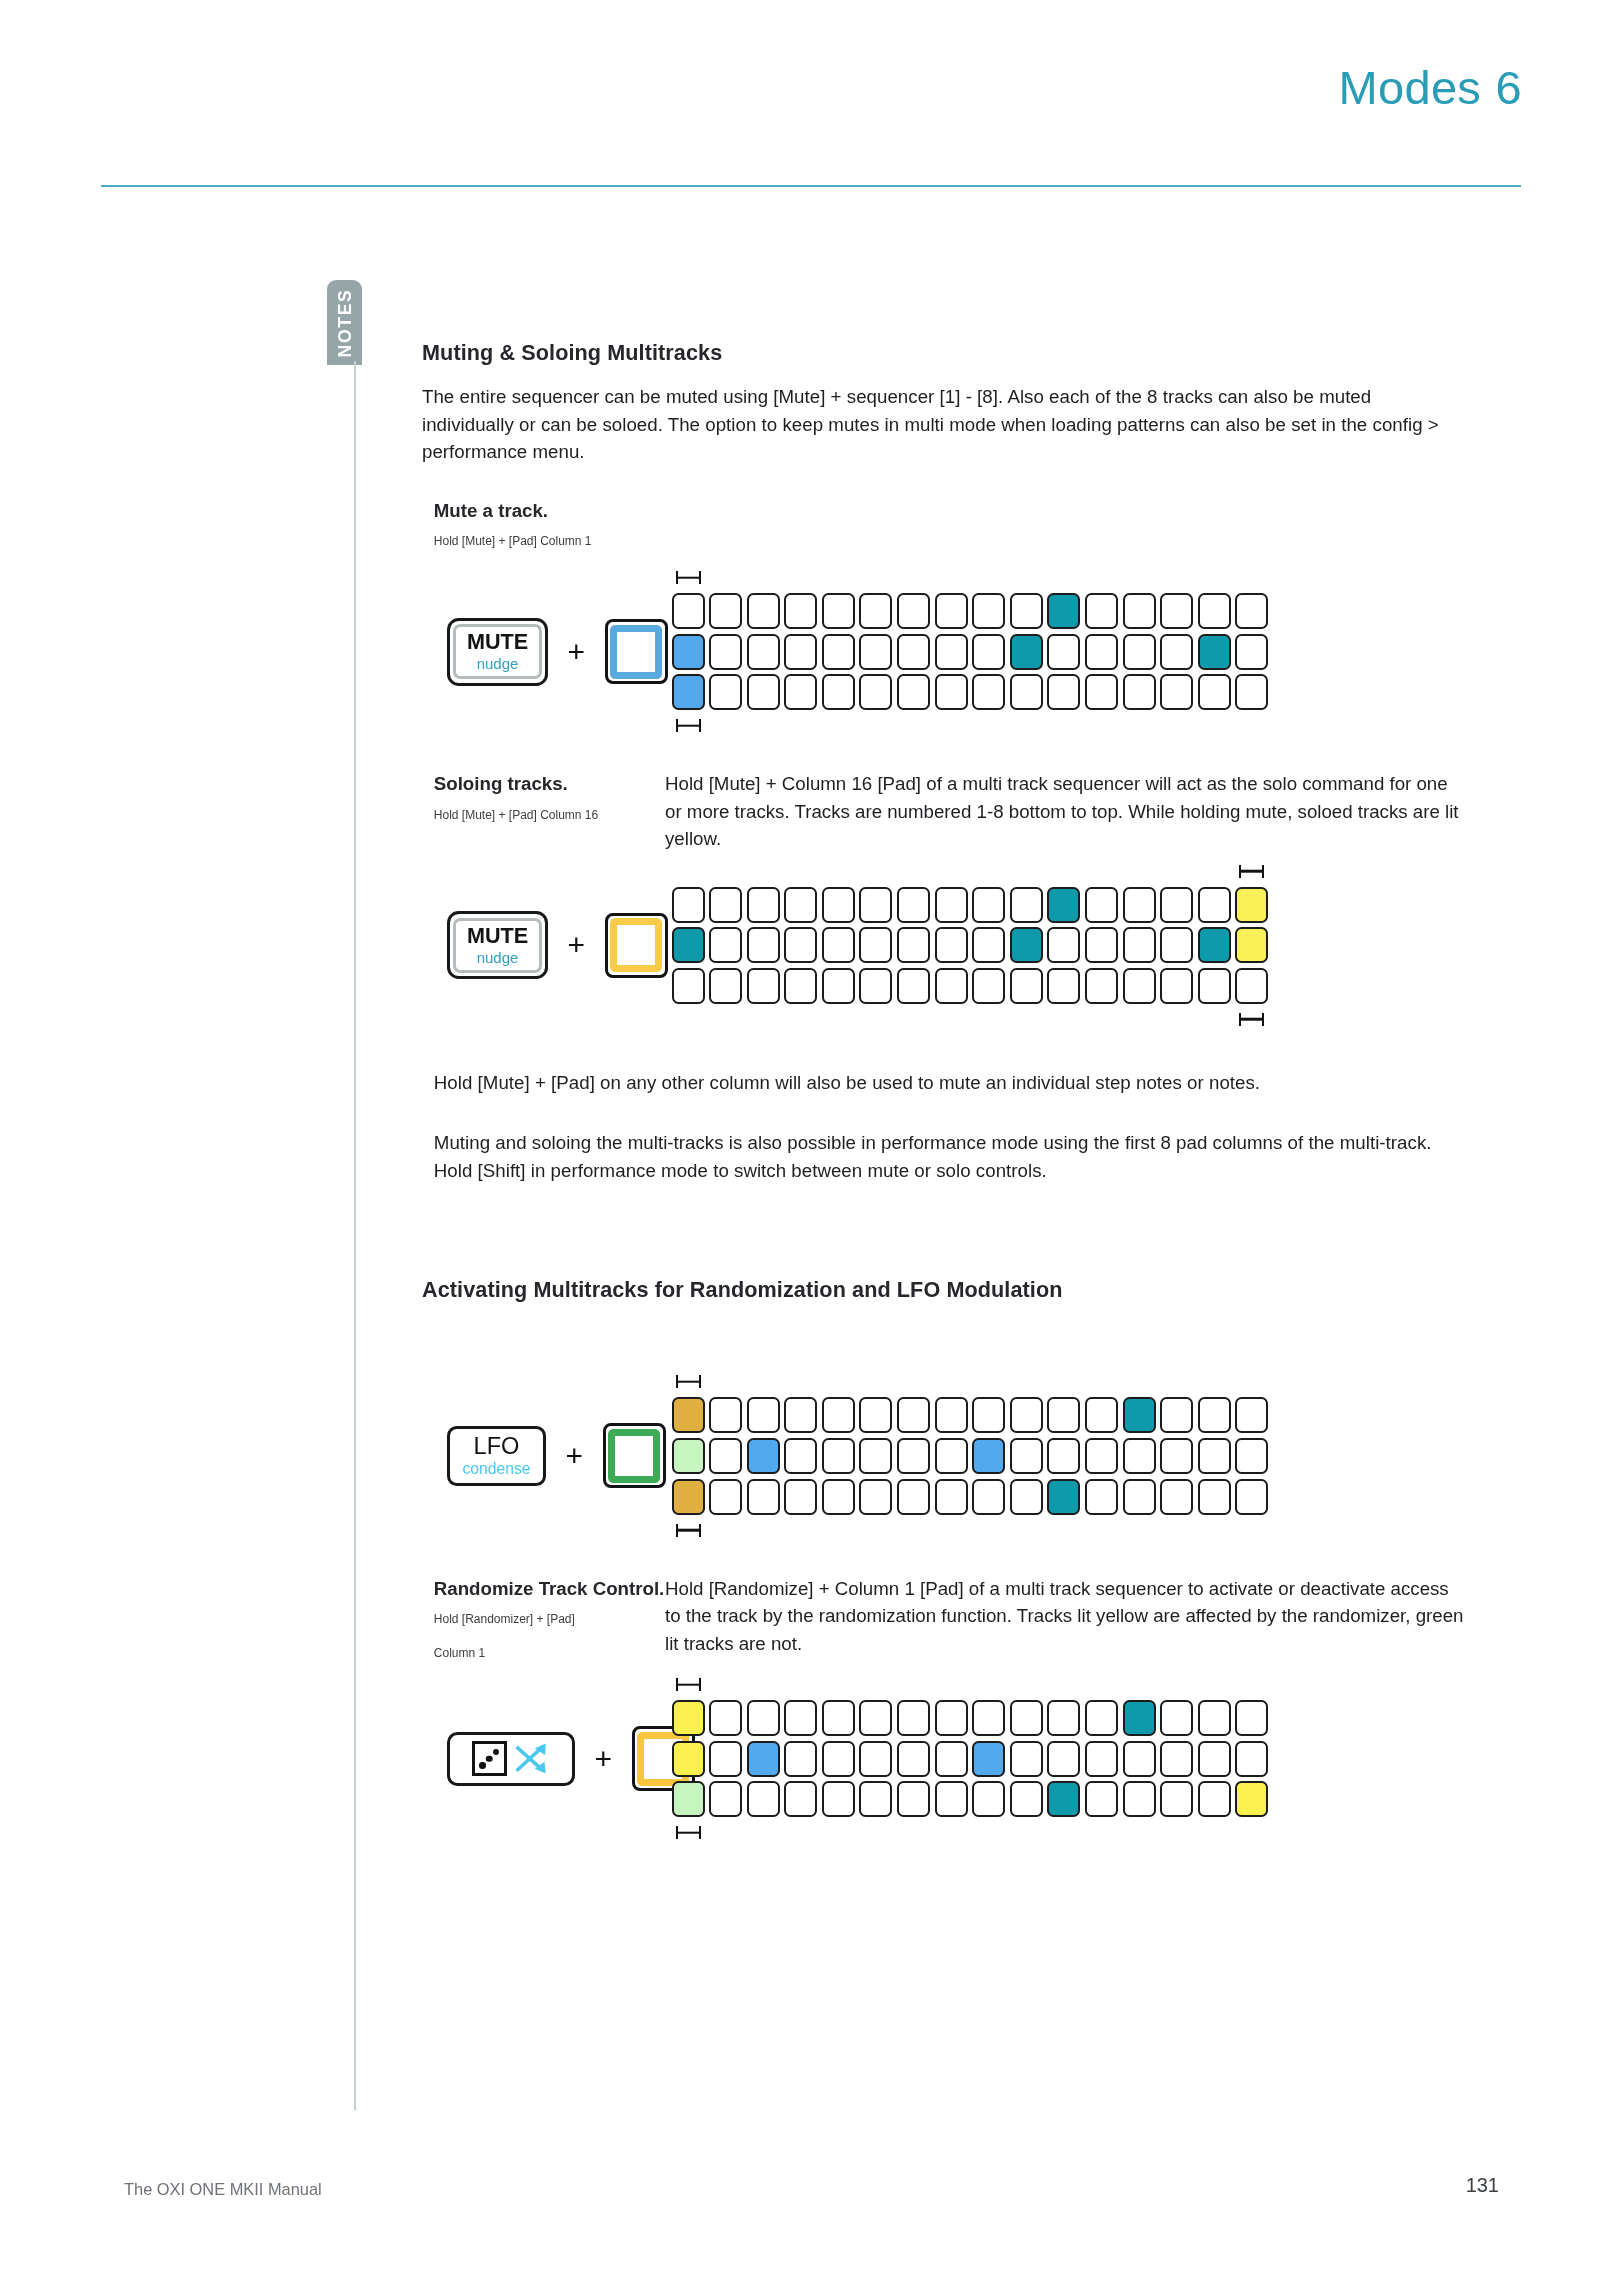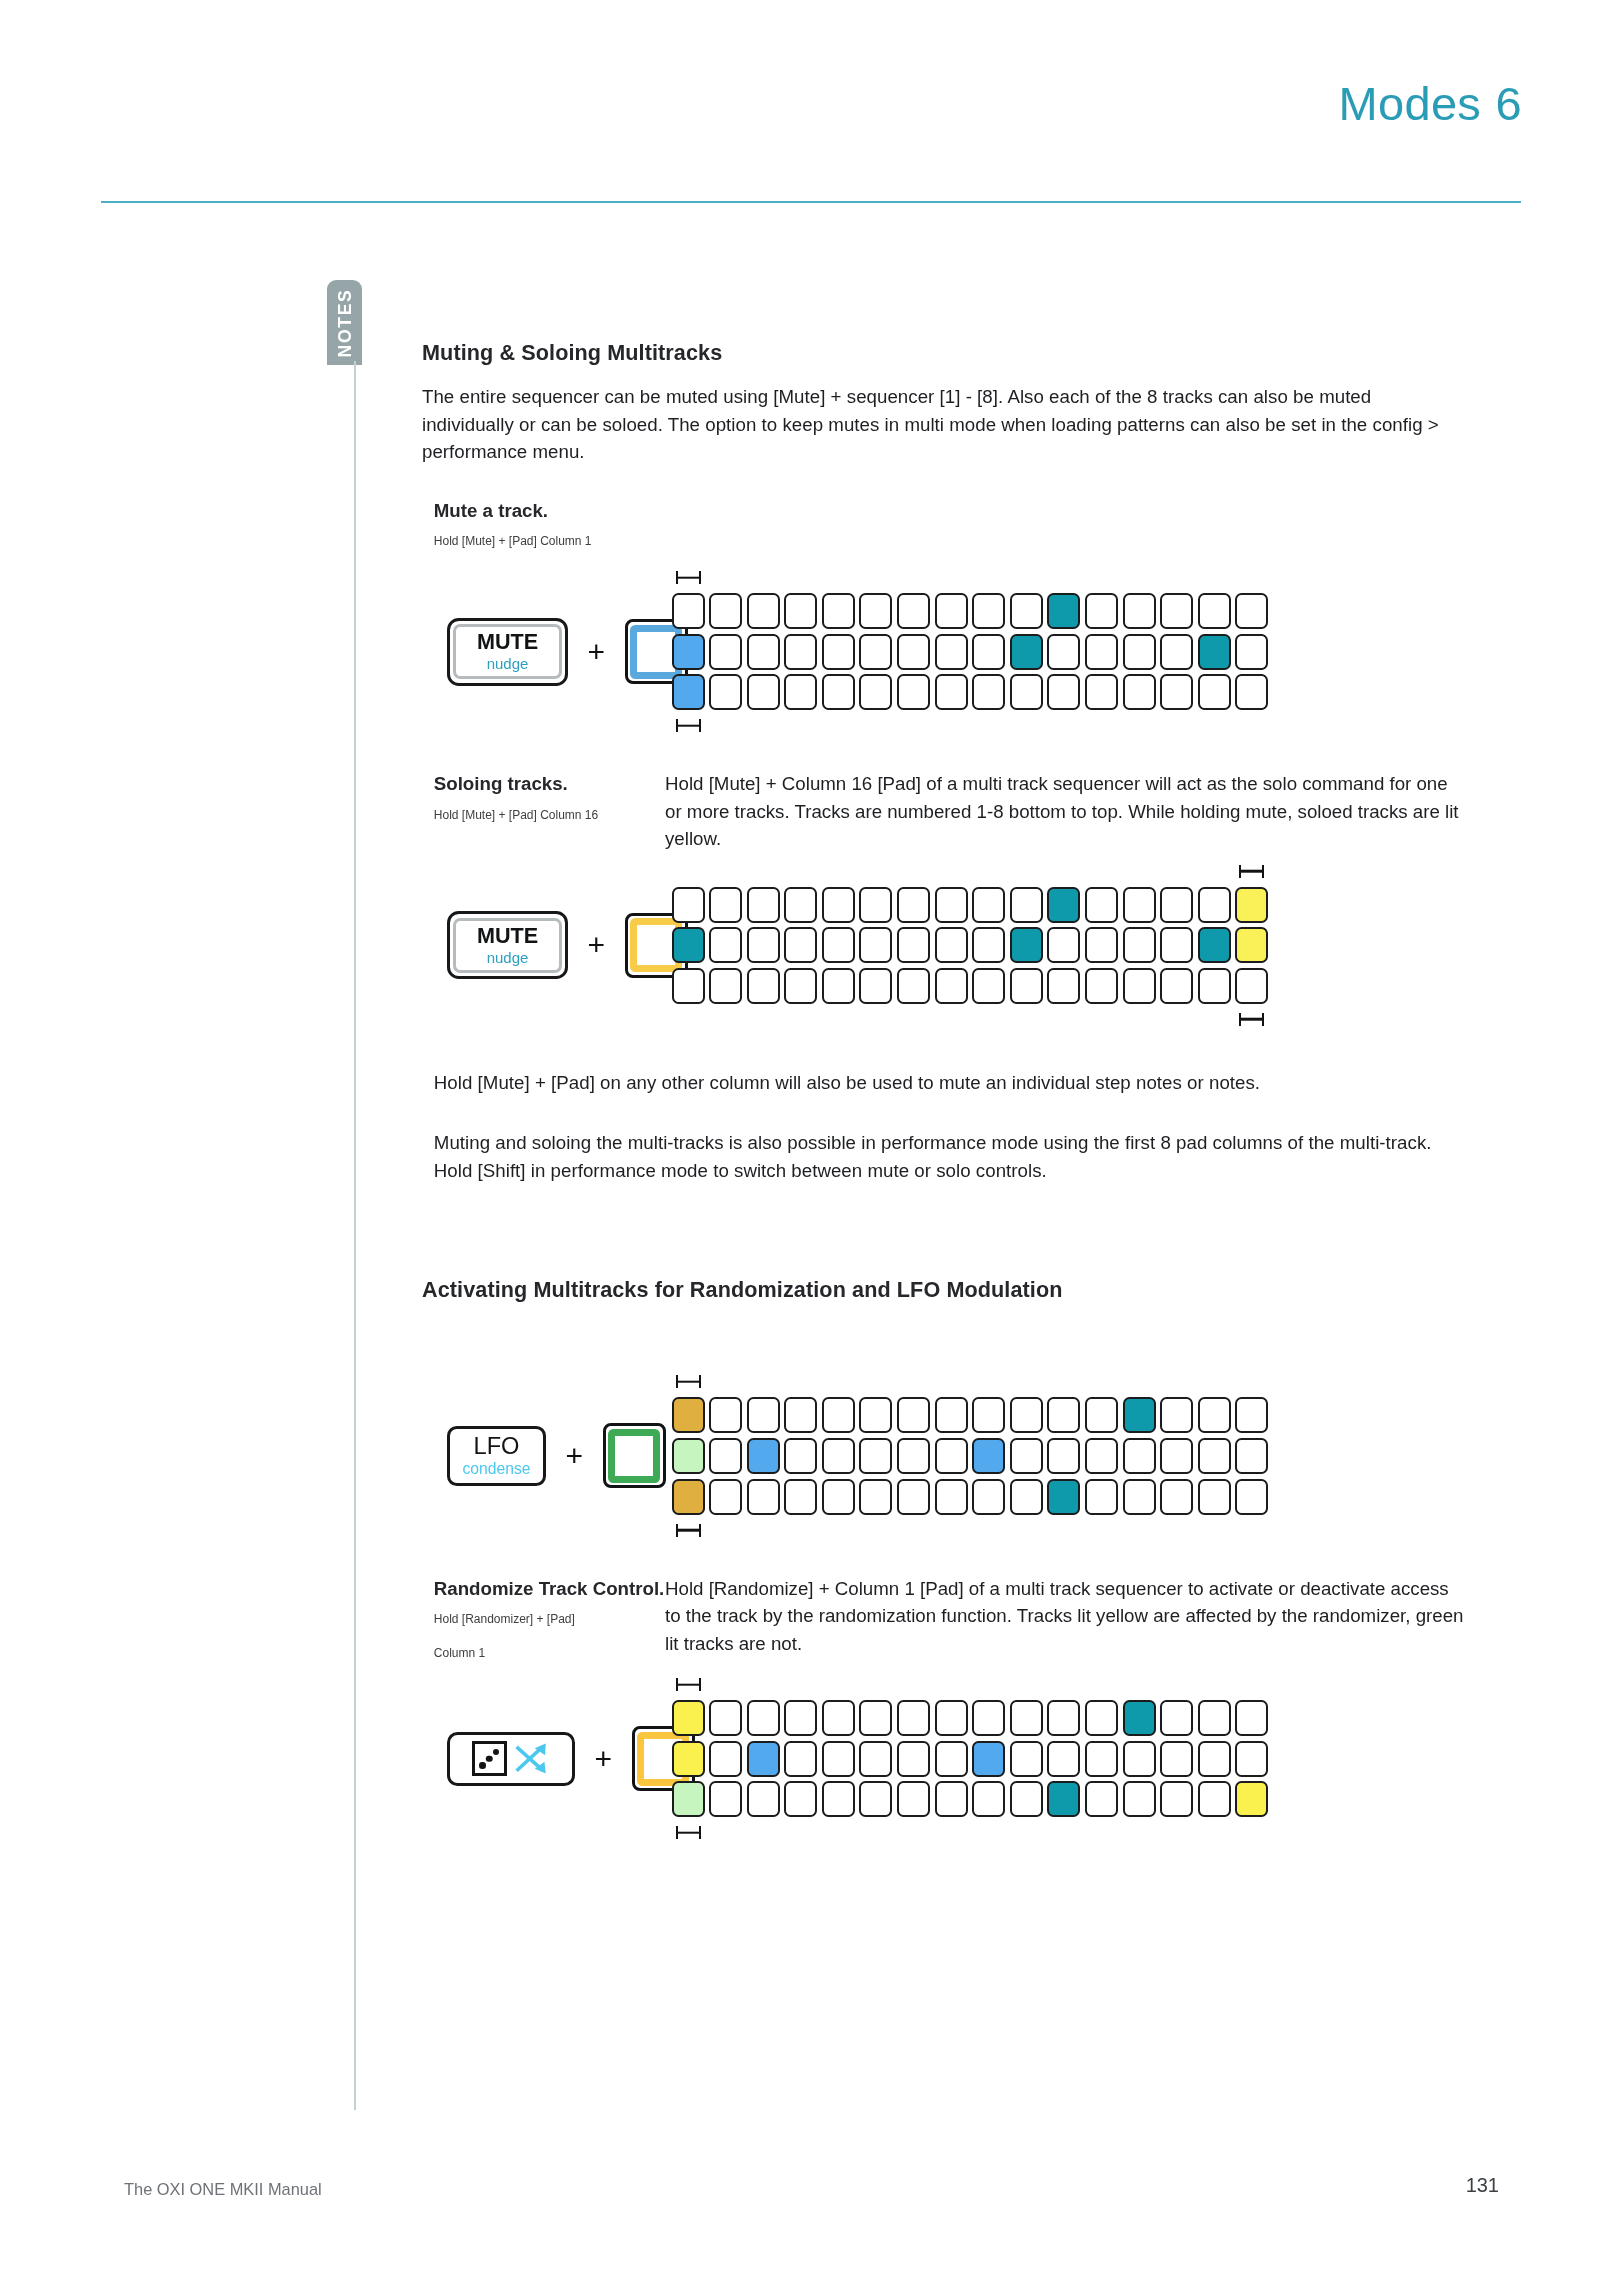--- a/index.html
+++ b/index.html
@@ -7,21 +7,21 @@
     width:1623px; height:2295px;
     background:#ffffff;
     font-family:"Liberation Sans", sans-serif;
     color:#1a1a1a;
     position:relative;
     overflow:hidden;
   }
 
   
   #header {
-    position:absolute; left:0; top:16px; width:1623px; height:196px;
+    position:absolute; left:0; top:0; width:1623px; height:196px;
   }
   #header-title {
     position:absolute; right:101px; top:115px;
     transform:translateY(-100%);
     font-size:47px; font-weight:400; color:#2a9cb5;
     letter-spacing:0.3px; white-space:nowrap;
   }
   #header-title .num { margin-left:14.4px; }
   #header-rule {
     position:absolute; left:101px; top:185px; width:1420px; height:2px;
@@ -92,21 +92,21 @@
   
   .dev-btn {
     position:relative; box-sizing:border-box;
     border:3.3px solid #17181a;
     border-radius:10.5px;
     background:#ffffff;
     display:flex; flex-direction:column;
     align-items:center; justify-content:center;
   }
   .dev-btn.framed {
-    width:121px; height:68px; border-width:3.9px; border-radius:11.8px;
+    width:101px; height:68px; border-width:3.9px; border-radius:11.8px;
     padding:4px;
   }
   .dev-btn.framed .inner-frame {
     position:absolute; left:3.3px; top:3.3px; right:3.3px; bottom:3.3px;
     border:3.3px solid #b6bcbd; border-radius:7.2px; box-sizing:border-box;
   }
   .dev-btn.plain {
     width:99px; height:60px; border-width:3.3px; border-radius:9.8px;
   }
   .dev-btn.wide {

